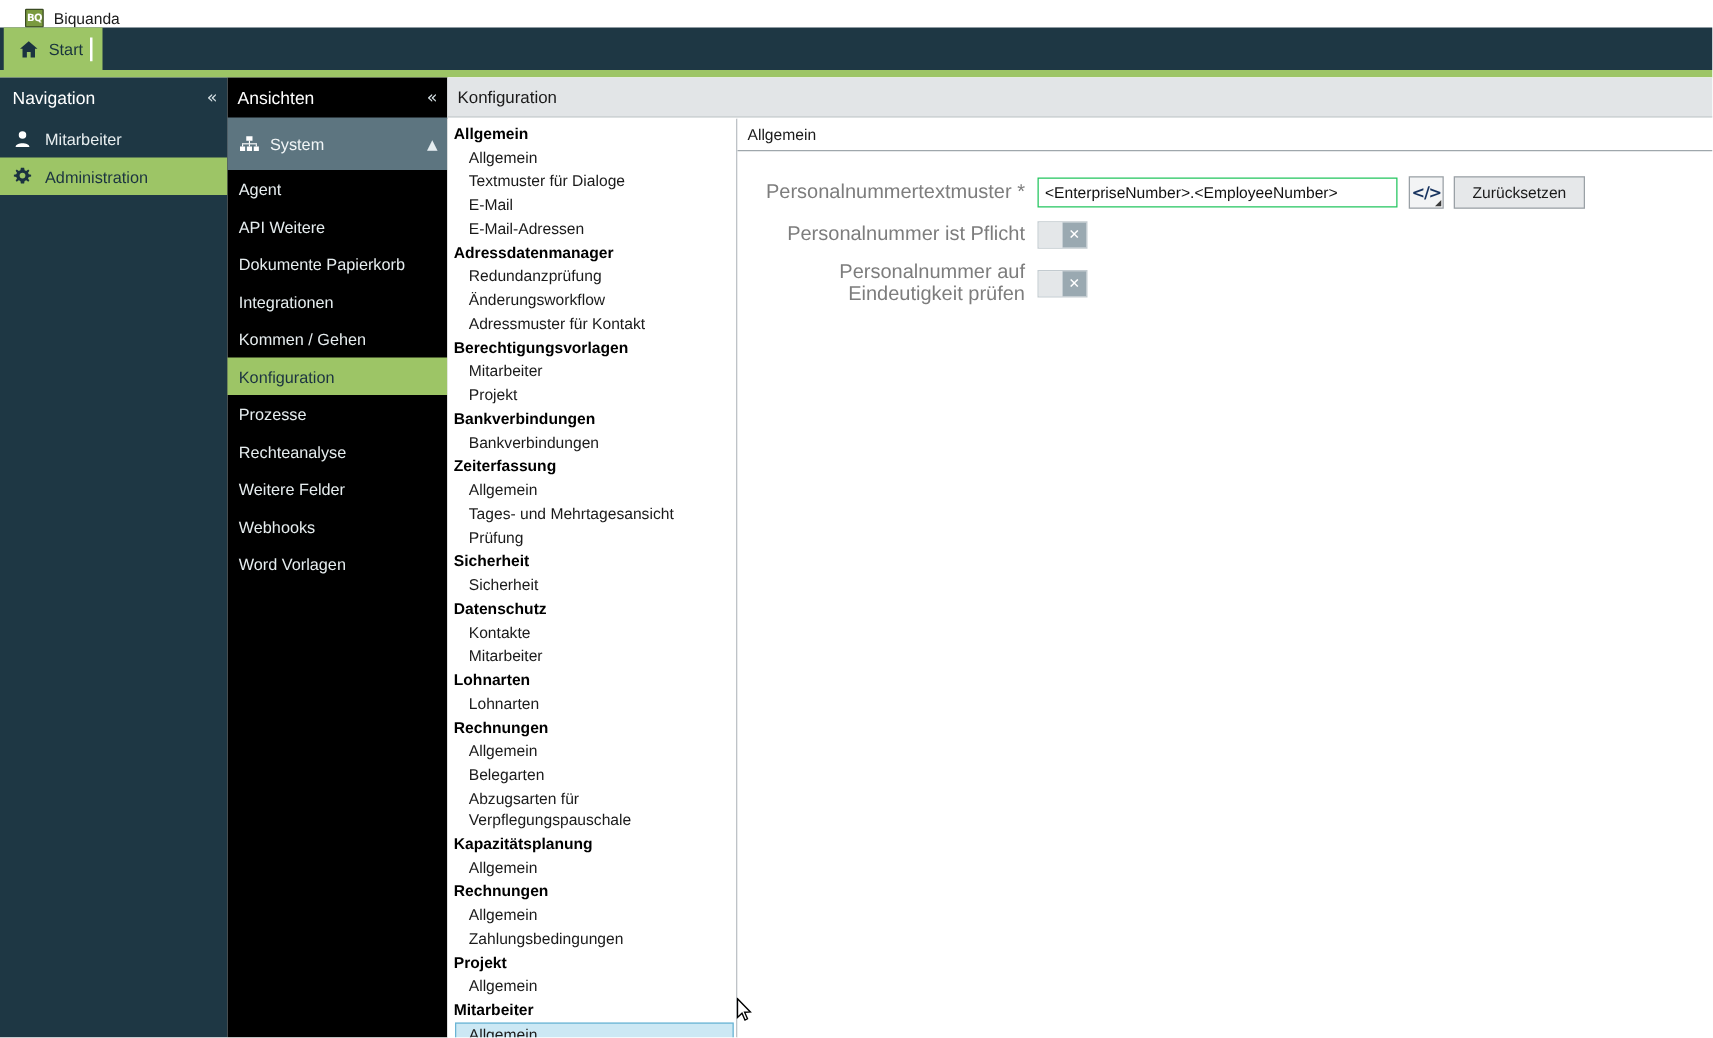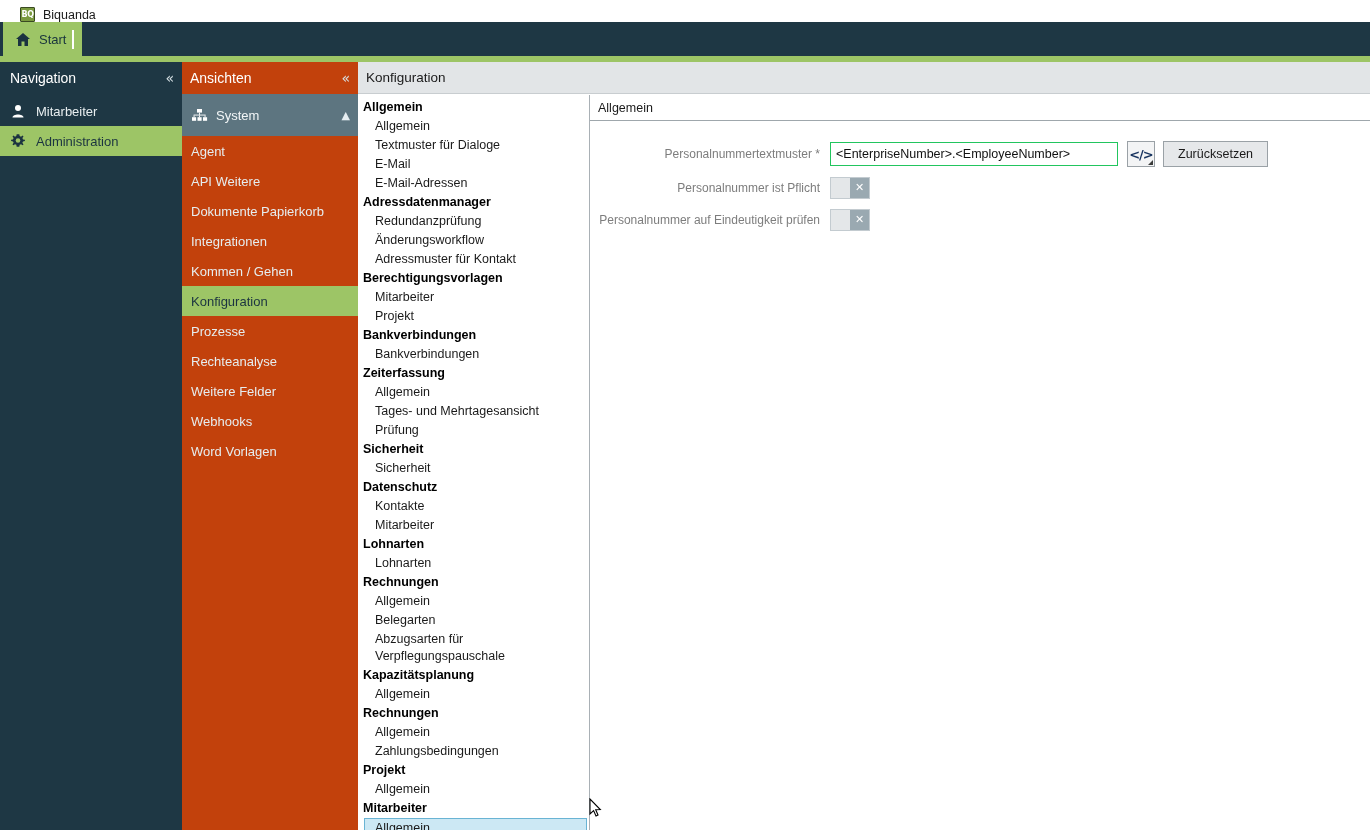--- a/index.html
+++ b/index.html
@@ -64,21 +64,21 @@
   .nav-item {
     height: 30px; display: flex; align-items: center; gap: 10px;
     padding-left: 10px; color: #e8eef0; font-size: 13px; cursor: pointer;
   }
   .nav-item.active { background: #9dc566; color: #1b3340; }
   .nav-ico { width: 16px; height: 16px; flex: 0 0 auto; display: block; }
 
   
   .viewspanel {
     position: absolute; left: 182px; top: 62px; width: 176px; height: 768px;
-    background: #c2410c;
+    background: #000000;
   }
   .views-header {
     height: 32px; display: flex; align-items: center;
     padding: 0 8px 0 8px; color: #ffffff; font-size: 14px;
   }
   .views-header .ttl { flex: 1 1 auto; }
   .views-group {
     height: 42px; display: flex; align-items: center; gap: 8px;
     padding: 0 8px 0 9px; background: #5d7580; color: #f2f6f7;
     font-size: 13px; cursor: pointer;
@@ -130,21 +130,21 @@
     height: 26px; display: flex; align-items: center; padding-left: 8px;
     font-size: 12.5px; color: #1a1a1a;
     border-bottom: 1px solid #9fa7ac;
   }
   .form-rows { padding-top: 20px; }
   .frow {
     display: flex; align-items: center; margin-bottom: 10px;
   }
   .frow-label {
     width: 240px; flex: 0 0 auto; text-align: right; padding-right: 10px;
-    font-size: 12px; color: #7d7d7d;
+    font-size: 16px; color: #7d7d7d;
   }
   .frow-label .req { color: #7d7d7d; }
   .txtinput {
     width: 288px; height: 24px; border: 1px solid #22c55e; background: #ffffff;
     font-family: "Liberation Sans", sans-serif; font-size: 12.5px; color: #111111;
     padding: 0 5px; outline: none;
   }
   .codebtn {
     position: relative; width: 28px; height: 26px; margin-left: 9px;
     border: 1px solid #9aa1a6; background: #f3f4f5;

